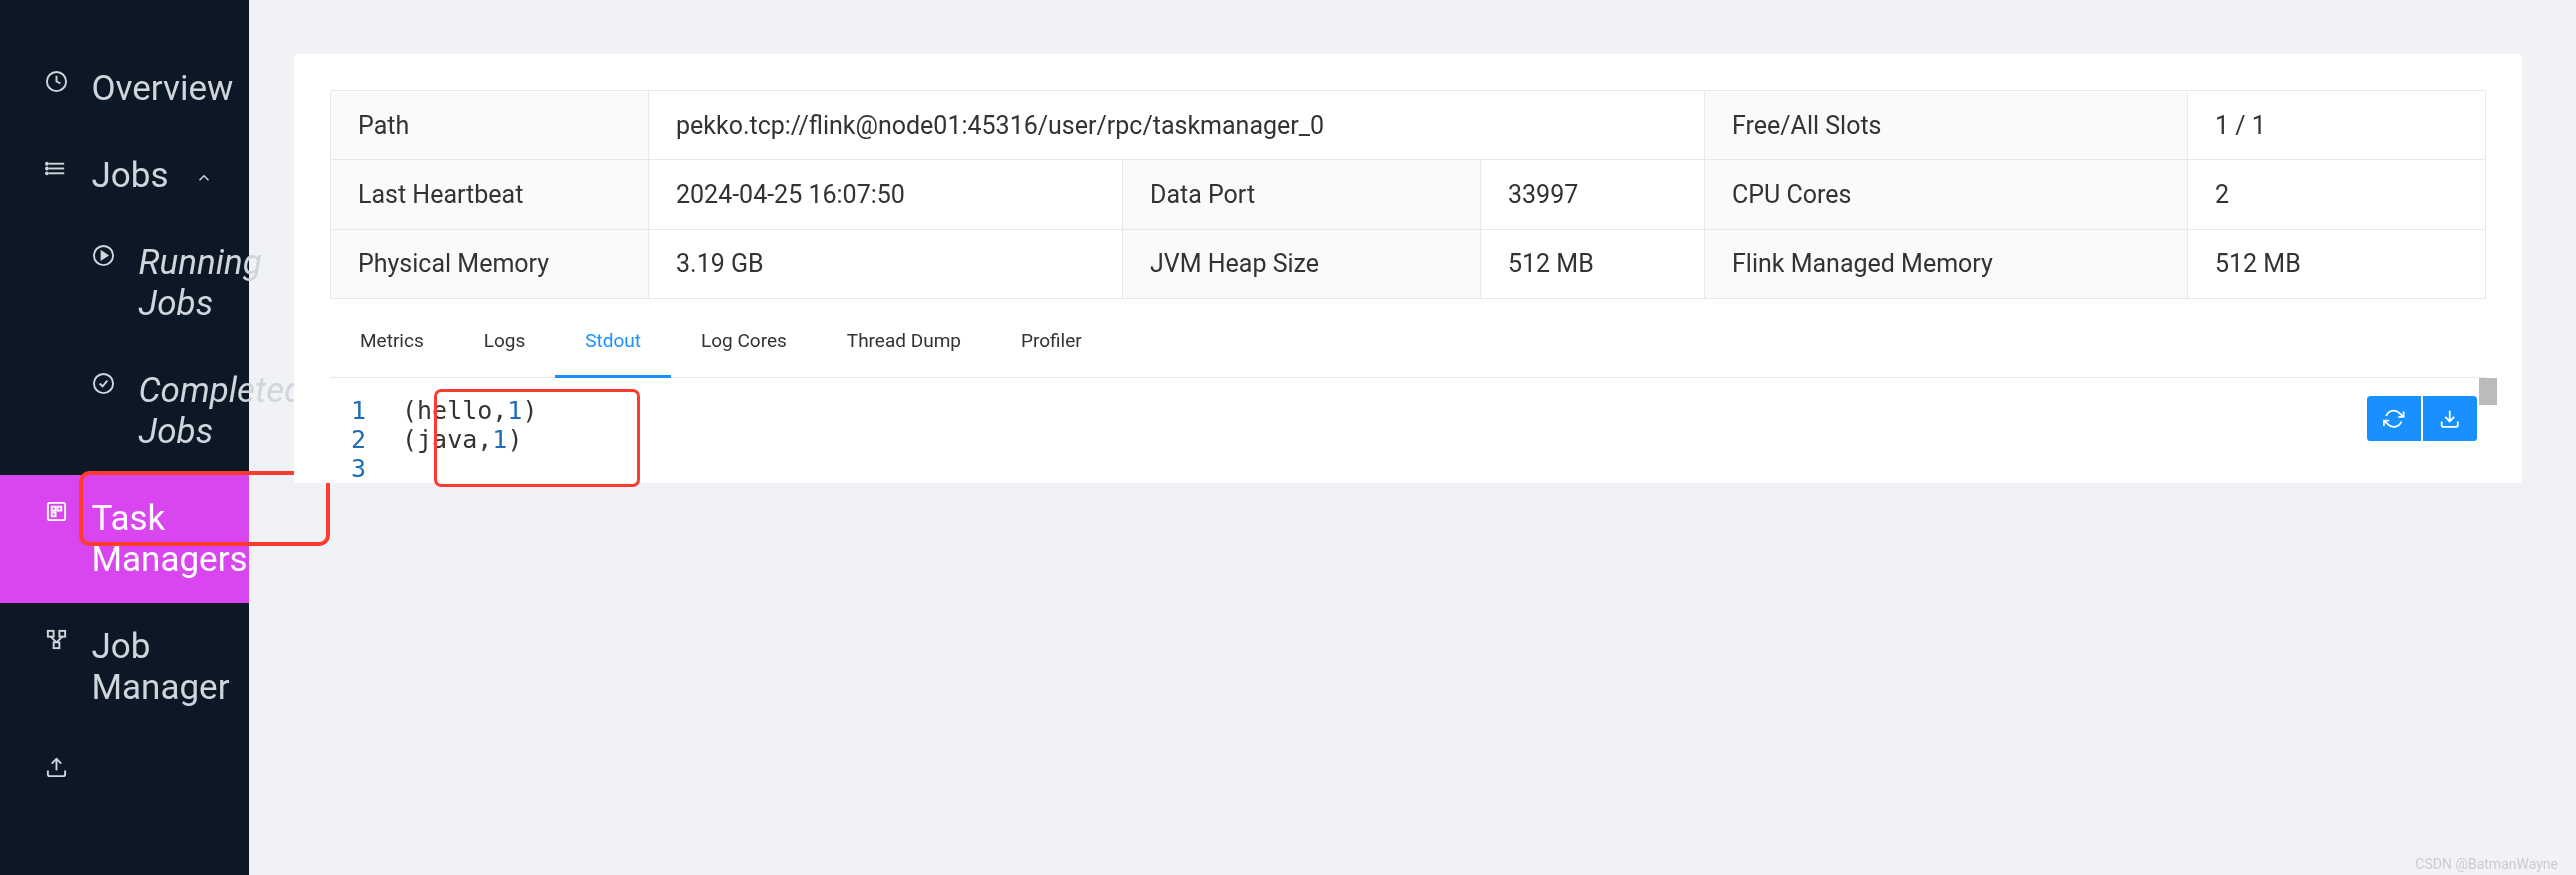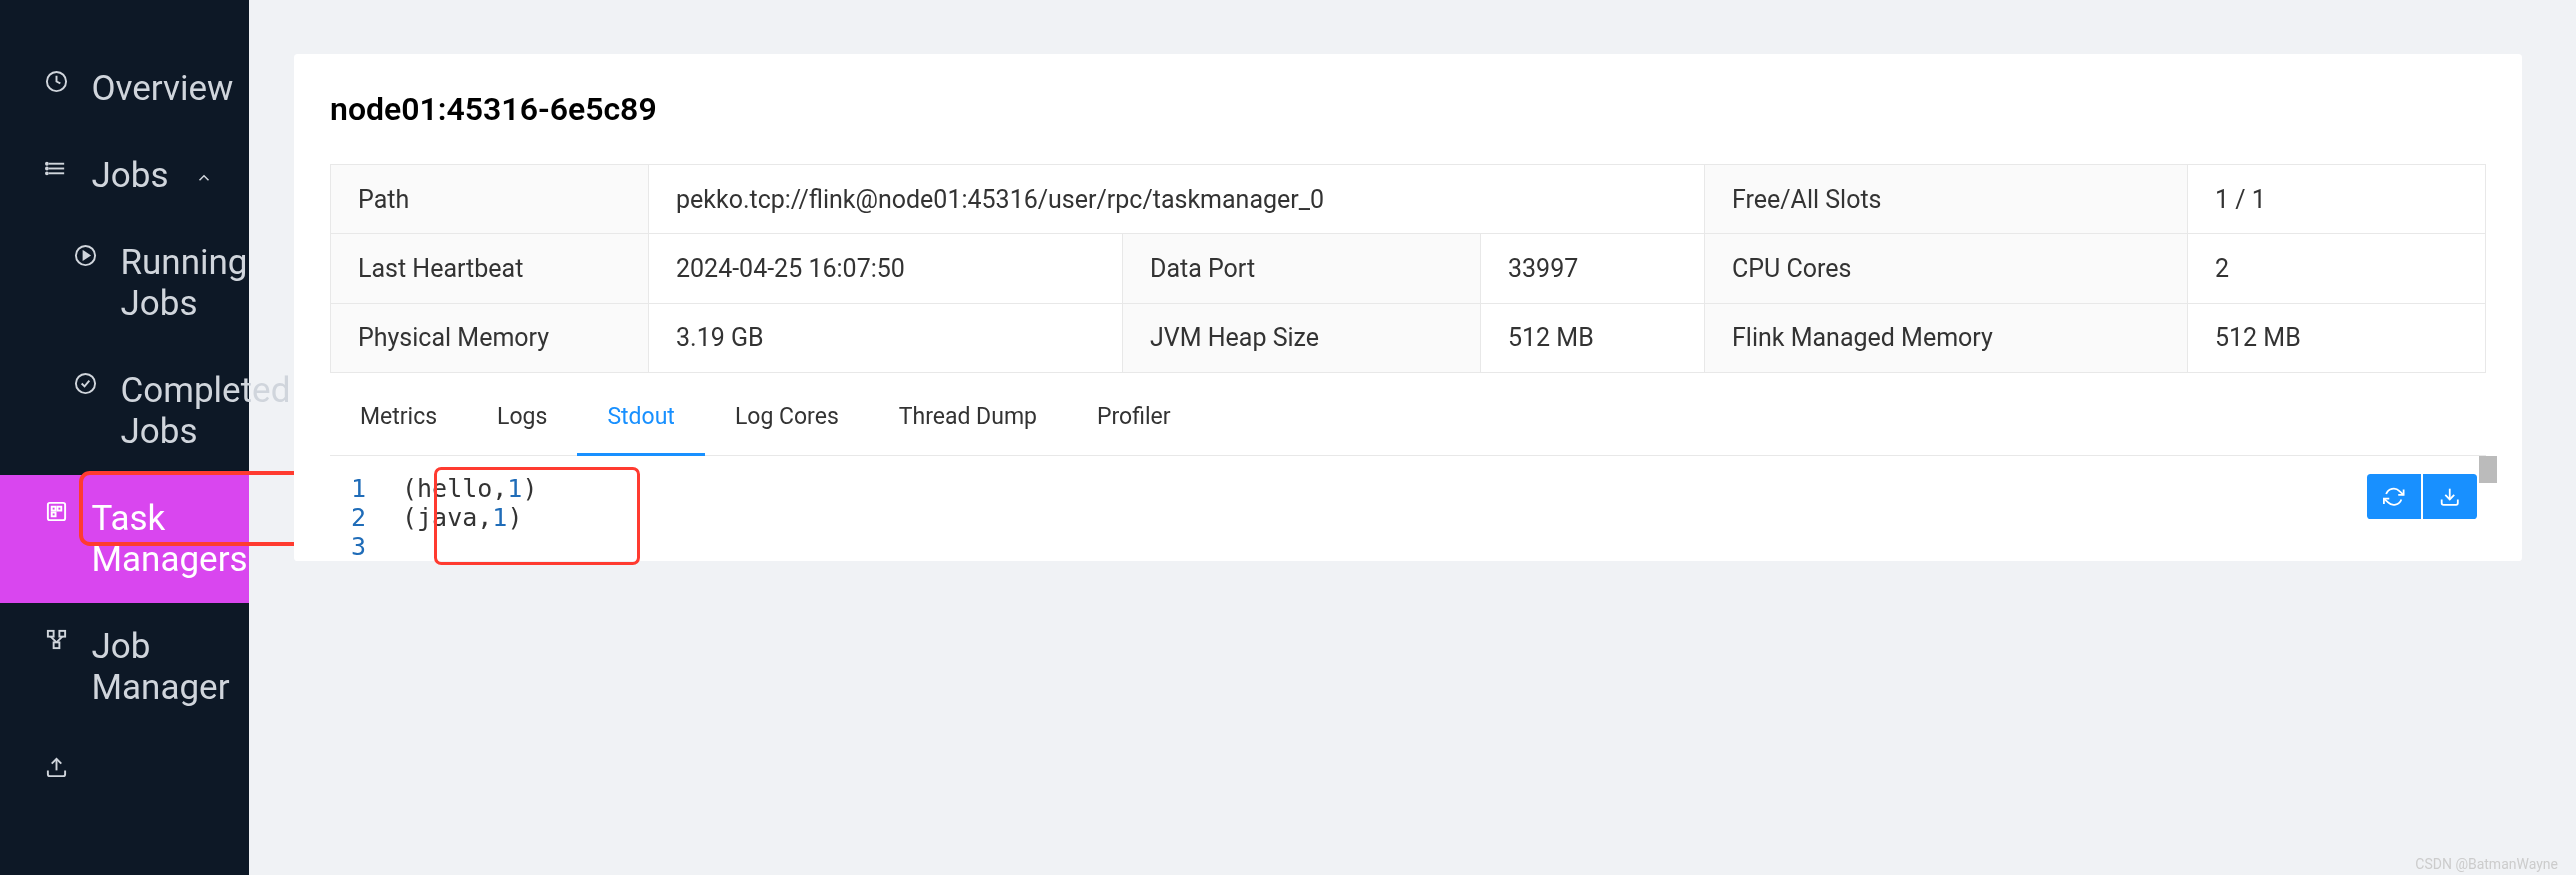--- a/index.html
+++ b/index.html
@@ -30,21 +30,22 @@
       align-items: flex-start;
       padding: 23px 0 23px 43px;
       cursor: pointer;
       font-size: 35px;
       position: relative;
     }
     .sidebar-item.top-level {
       padding-left: 43px;
     }
     .sidebar-item.sub {
-      padding-left: 72px;
+      padding-left: 90px;
+      font-style: italic;
     }
     .sidebar-item.active {
       background: #d946ef;
       color: #fff;
     }
     .sidebar-icon {
       width: 27px;
       height: 27px;
       margin-right: 21.5px;
       flex-shrink: 0;
@@ -94,21 +95,21 @@
     }
     
     
     .tabs {
       display: flex;
       margin-top: 7.2px;
       border-bottom: 0.9px solid #e8e8e8;
     }
     .tab {
       padding: 23px 30px;
-      font-size: 23px;
+      font-size: 19px;
       color: #333;
       cursor: pointer;
       border-bottom: 3.6px solid transparent;
       margin-bottom: -0.9px;
     }
     .tab.active {
       color: #1890ff;
       border-bottom-color: #1890ff;
     }
     
@@ -277,21 +278,20 @@
           <path d="M21 15v4a2 2 0 0 1-2 2H5a2 2 0 0 1-2-2v-4"></path>
           <polyline points="17 8 12 3 7 8"></polyline>
           <line x1="12" y1="3" x2="12" y2="15"></line>
         </svg>
     </span>
   </div>
 </div>
 
 <div class="main">
   <div class="card">
-    <h2 class="page-title">node01:45316-6e5c89</h2>
 
     <table class="info-table">
       <tbody>
           <tr>
         <td class="label" style="width:318px">Path</td>
         <td colspan="3">pekko.tcp://flink@node01:45316/user/rpc/taskmanager_0</td>
         <td class="label" style="width:483px">Free/All Slots</td>
         <td>1 / 1</td>
       </tr>
       <tr>

